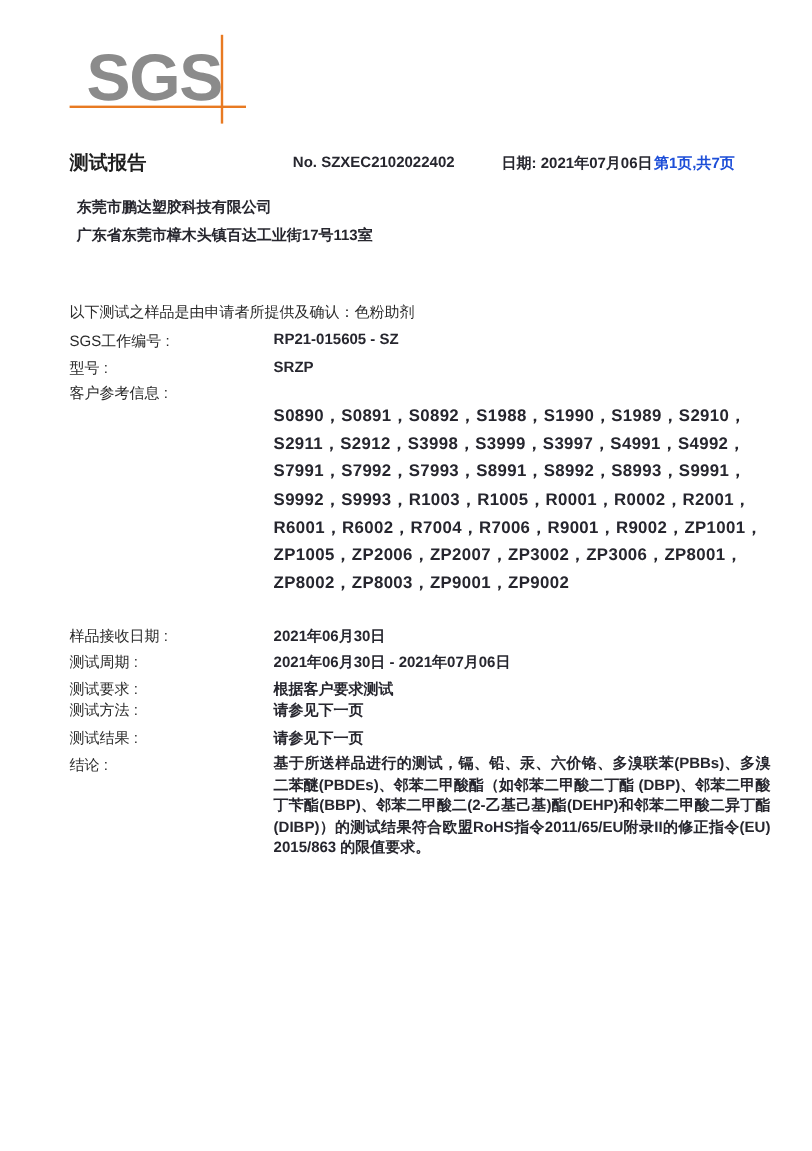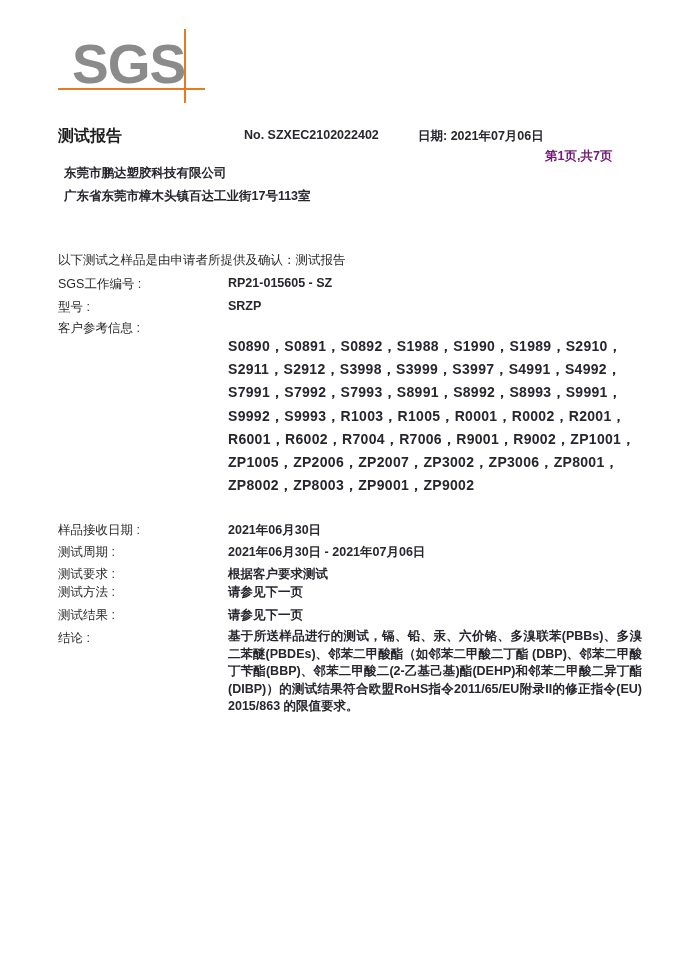--- a/index.html
+++ b/index.html
@@ -12,21 +12,21 @@
   .logo-text { position:absolute; left:14px; top:2px; font-size:55px; font-weight:700;
                color:#8b8b8b; letter-spacing:-1px; font-family:"Liberation Sans",sans-serif; }
   .logo-underline { position:absolute; left:0px; top:58px; width:147px; height:2px; background:#e87a22; }
   .logo-vline { position:absolute; left:126px; top:-1px; width:2px; height:74px; background:#e87a22; }
 
   
   .header-row { position:absolute; left:0; top:126px; width:677px; height:20px; }
   .report-title { position:absolute; left:58px; top:0; font-size:16px; font-weight:700; color:#1e1e1e;text-align:right; }
   .report-no { position:absolute; left:228px; top:2px; font-size:12.5px; font-weight:600; color:#26262e;padding-left:16px; }
   .report-date { position:absolute; left:418px; top:2px; font-size:12.5px; font-weight:600; color:#26262e; }
-  .report-page { position:absolute; left:545px; top:2px; font-size:12.5px; font-weight:600; color:#701a75;margin-top:20px; }
+  .report-page { position:absolute; left:545px; top:2px; font-size:12.5px; font-weight:600; color:#1d4ed8; }
 
   
   .applicant { position:absolute; left:64px; top:162px; font-size:12.5px; font-weight:600;
                color:#26262e; line-height:23px; }
 
   
   .intro { position:absolute; left:58px; top:252px; font-size:12.5px; color:#2a2a2a; }
 
   
   .flabel { position:absolute; left:58px; font-size:12.5px; color:#2a2a2a; }
@@ -73,21 +73,21 @@
     <span class="report-no">No. SZXEC2102022402</span>
     <span class="report-date">日期: 2021年07月06日</span>
     <span class="report-page">第1页,共7页</span>
   </div>
 
   <div class="applicant">
     <div>东莞市鹏达塑胶科技有限公司</div>
     <div>广东省东莞市樟木头镇百达工业街17号113室</div>
   </div>
 
-  <div class="intro">以下测试之样品是由申请者所提供及确认：测试报告</div>
+  <div class="intro">以下测试之样品是由申请者所提供及确认：色粉助剂</div>
 
   <span class="flabel" style="top:276px">SGS工作编号 :</span>
   <span class="fvalue" style="top:276px">RP21-015605 - SZ</span>
 
   <span class="flabel" style="top:299px">型号 :</span>
   <span class="fvalue" style="top:299px">SRZP</span>
 
   <span class="flabel" style="top:320px">客户参考信息 :</span>
   <div class="ref-lines">
     <div>S0890，S0891，S0892，S1988，S1990，S1989，S2910，</div>

